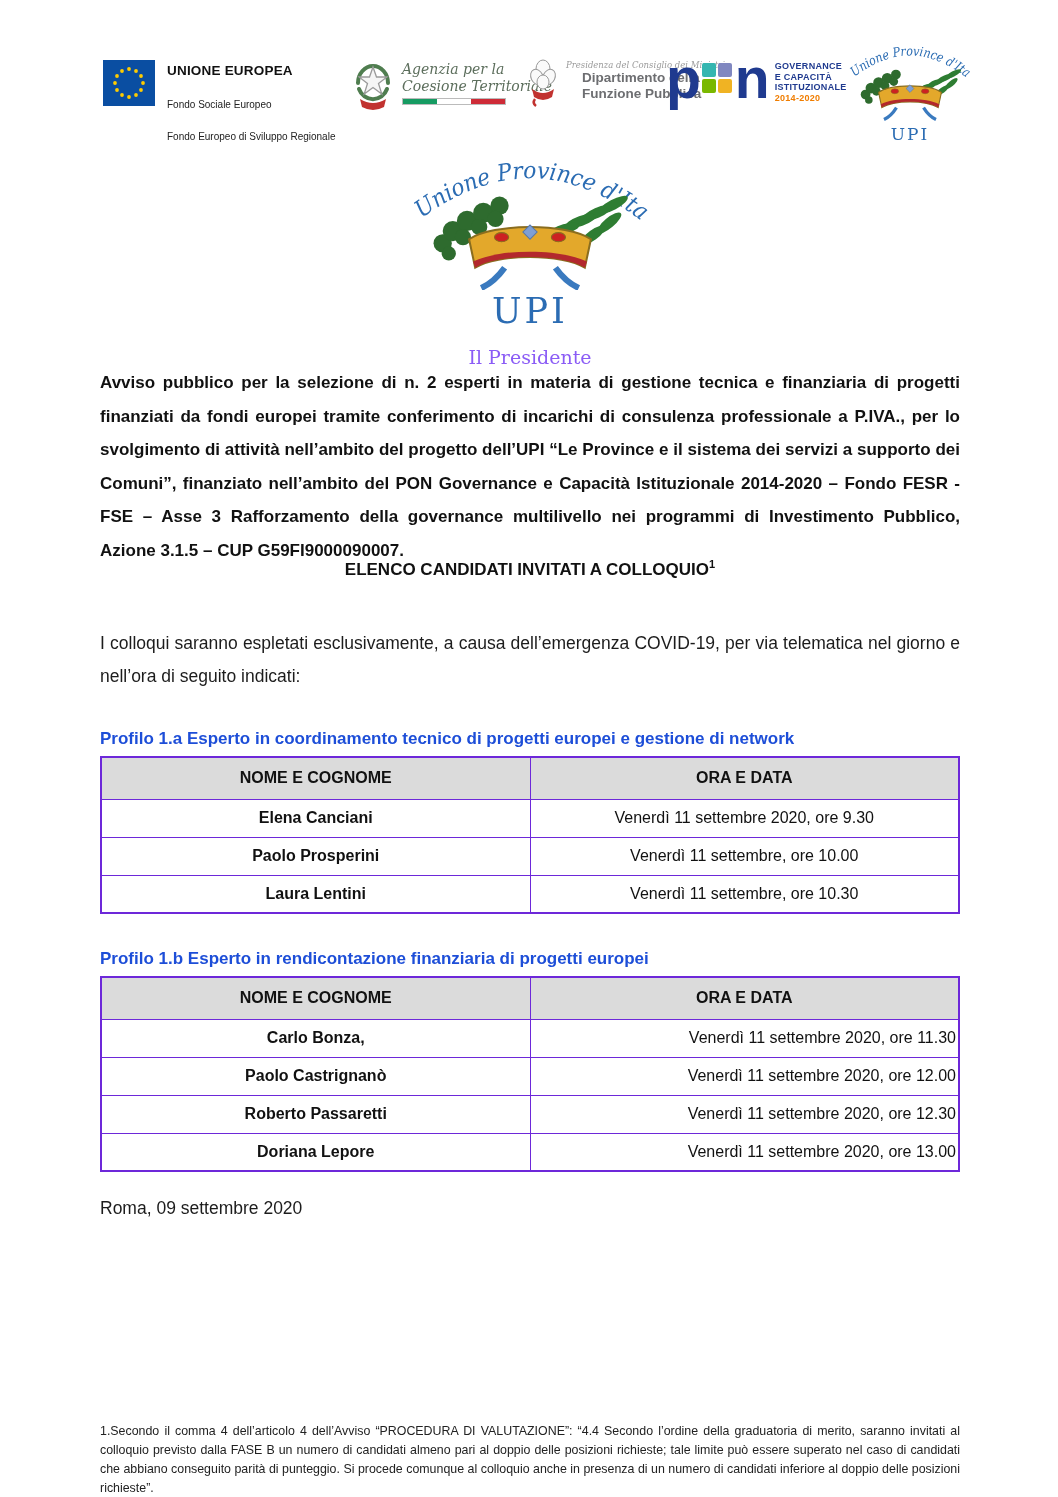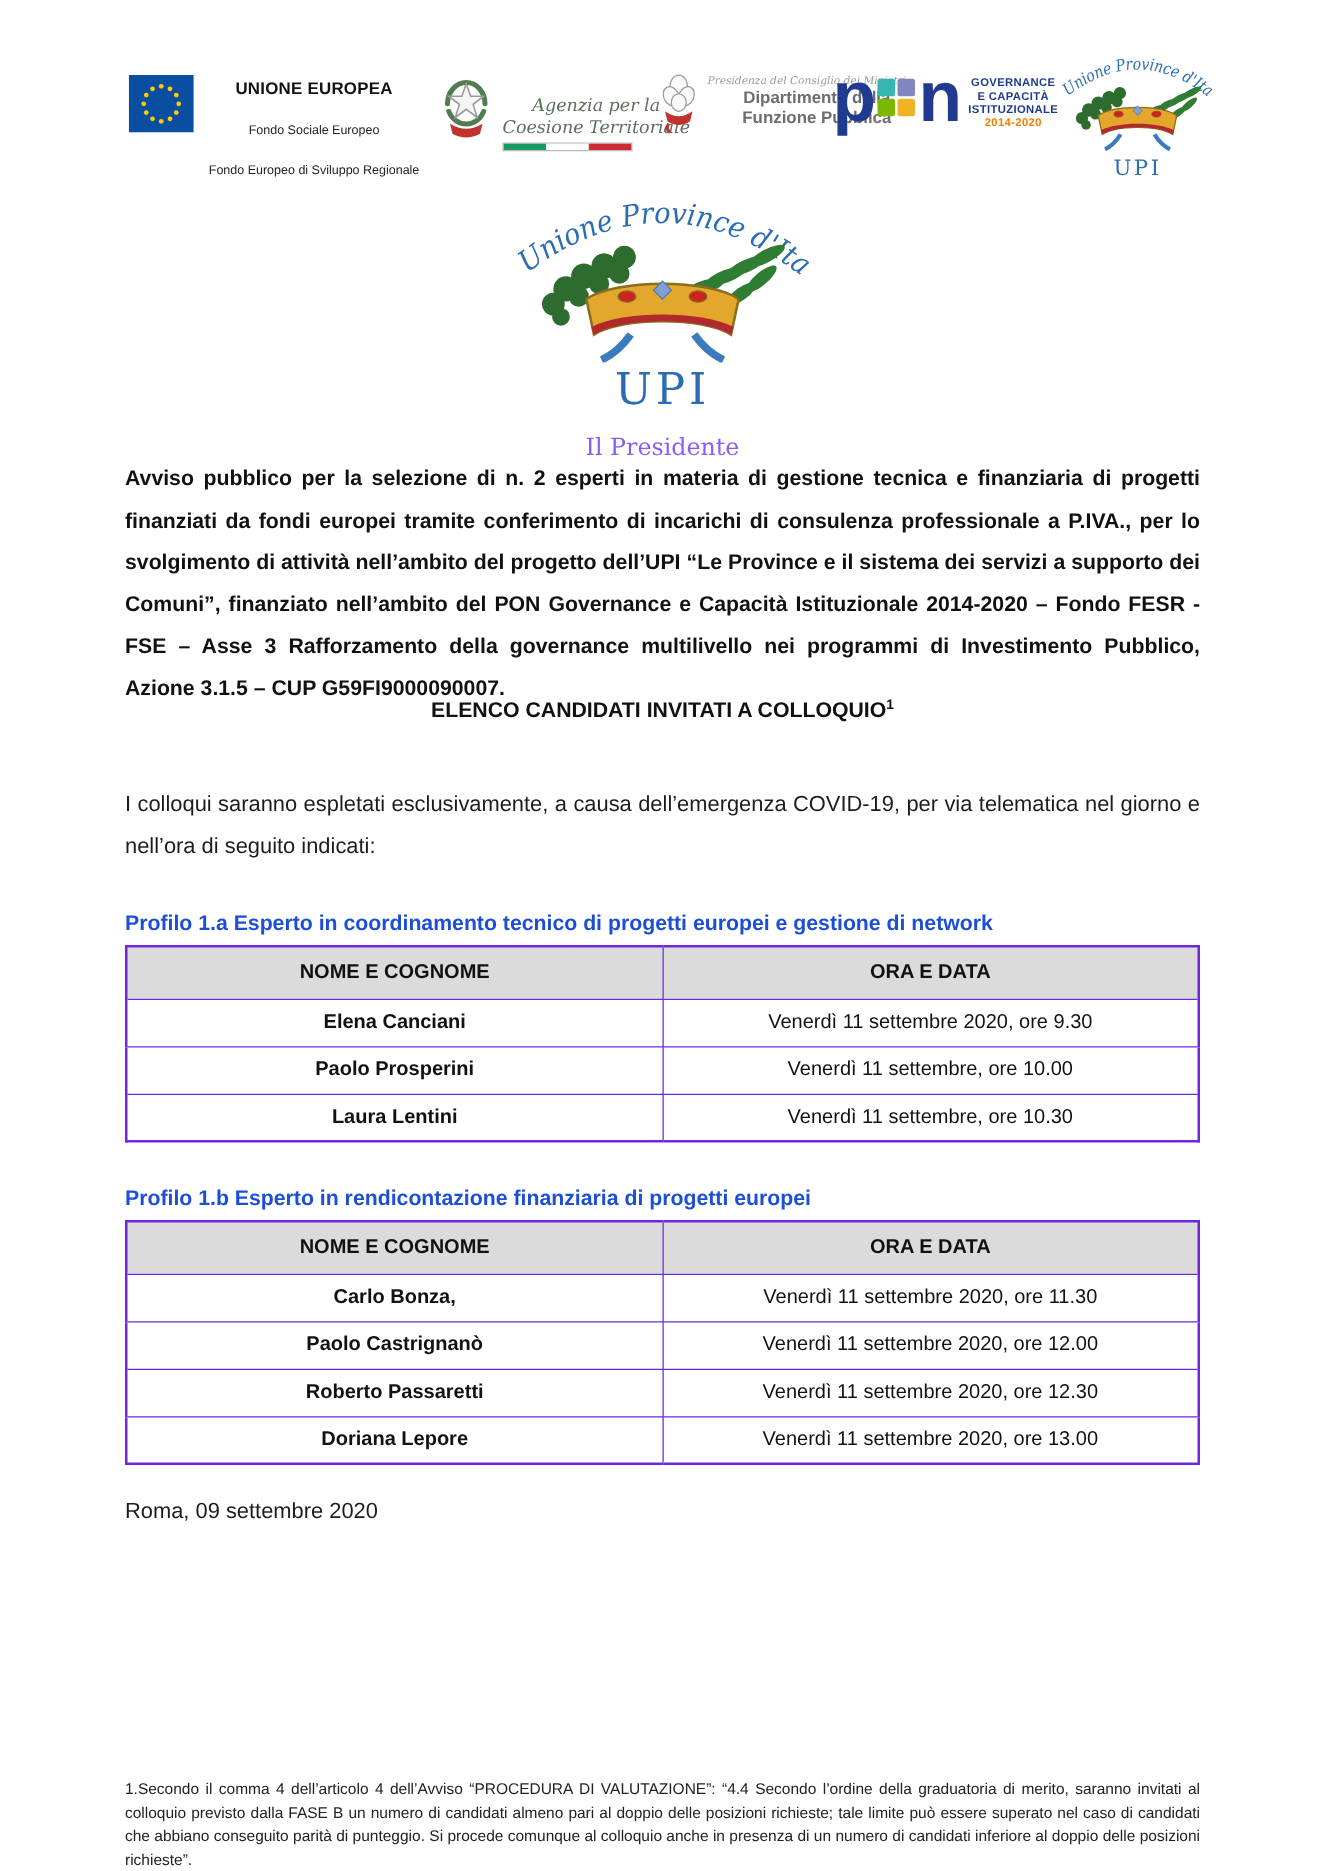--- a/index.html
+++ b/index.html
@@ -3,28 +3,28 @@
 <meta charset="utf-8">
 <style>
   * { margin:0; padding:0; box-sizing:border-box; }
   html,body { background:#888; }
   .page {
     position:relative; width:1058px; height:1497px; margin:0 auto;
     background:#ffffff; overflow:hidden;
     font-family:"Liberation Sans", sans-serif; color:#1a1a1a;
   }
   
-  .hdr { position:absolute;text-align:center; }
+  .hdr { position:absolute; }
   .eu-block { left:103px; top:60px; display:flex; gap:12px; }
   .eu-flag { width:52px; height:46px; flex:0 0 auto; }
   .eu-text { padding-top:3px; }
   .eu-title { font-size:13.5px; font-weight:bold; letter-spacing:.2px; color:#111; }
   .eu-line { font-size:10px; color:#222; margin-top:21px; }
   .agz-block { left:352px; top:55px; display:flex; gap:8px; }
-  .agz-text { padding-top:6px;margin-top:16px; }
+  .agz-text { padding-top:6px; }
   .script { font-family:"DejaVu Serif", serif; font-style:italic; }
   .agz-line { font-size:14px; color:#5c6e5c; line-height:17px; white-space:nowrap; }
   .tricolore { width:104px; height:7px; display:flex; margin-top:3px; border:1px solid #bbb; }
   .tricolore .g { flex:1; background:#169b62; }
   .tricolore .w { flex:1; background:#ffffff; }
   .tricolore .r { flex:1; background:#ce2b37; }
   .dfp-block { left:528px; top:55px; display:flex; gap:8px; }
   .dfp-text { padding-top:5px; }
   .dfp-script { font-size:8.5px; color:#9a9a9a; white-space:nowrap; }
   .dfp-line { font-size:13.5px; color:#6d6e71; font-weight:bold; line-height:15.5px; white-space:nowrap;padding-left:16px; }
@@ -60,21 +60,21 @@
     font-size:16px; color:#111; padding:0 2px;
   }
   table.t tr.th td { background:#dbdbdb; font-weight:bold; height:42px; border-width:2px 1px 1px 1px; }
   table.t tr.th td:first-child { border-left-width:2px; }
   table.t tr.th td:last-child { border-right-width:2px; }
   table.t td.name { font-weight:bold; }
   table.t tr.r td { height:38px; }
   table.t tr td:first-child { border-left-width:2px; }
   table.t tr td:last-child { border-right-width:2px;margin-left:16px; }
   table.t tr:last-child td { border-bottom-width:2px; }
-  table.t td.tl { text-align:center; }
+  table.t td.tl { text-align:right; }
   .dateline { top:1198px; font-size:17.5px; color:#1c1c1c; }
   .footnote { top:1422px; font-size:12.4px; line-height:19px; text-align:justify; color:#222; }
 </style>
 </head>
 <body>
 
 <div class="page">
 
   <div class="hdr eu-block">
     <svg class="eu-flag" viewBox="0 0 52 46">

